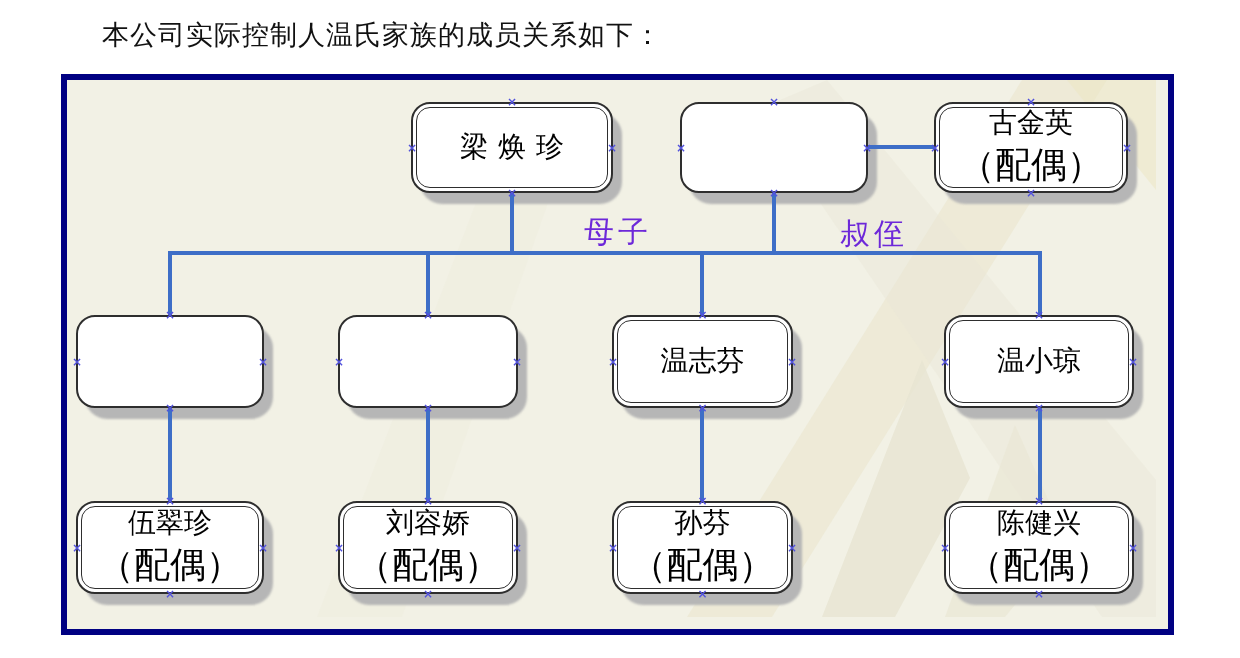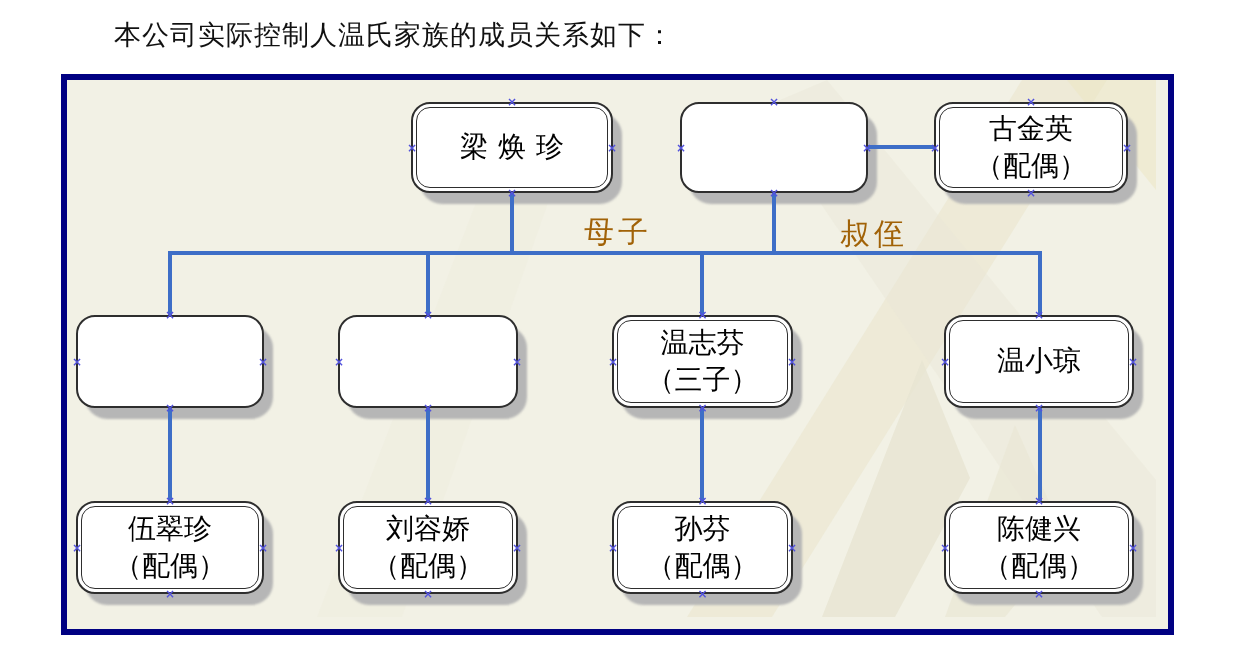--- a/index.html
+++ b/index.html
@@ -2,51 +2,51 @@
 <html><head>
 <meta charset="utf-8">
 <style>
   html,body{margin:0;padding:0;}
   body{
     width:1240px;height:658px;background:#ffffff;position:relative;overflow:hidden;
     font-family:"Liberation Serif","DejaVu Serif",serif;color:#000;
   }
   
   .caption{
-    position:absolute;left:114px;top:17px;font-size:27px;letter-spacing:1px;color:#111;
+    position:absolute;left:102px;top:17px;font-size:27px;letter-spacing:1px;color:#111;
     white-space:nowrap;
   }
   
   .frame{
     position:absolute;left:61px;top:74px;width:1101px;height:549px;
     border:6px solid #000082;background:#f2f1e5;box-sizing:content-box;
   }
   .frame svg{position:absolute;left:0;top:0;z-index:0;}
   
   .shadow{
     position:absolute;background:#b6b6b6;border-radius:22px;z-index:1;filter:blur(1px);
   }
   
   .line{position:absolute;background:#3e6ec7;z-index:2;}
   
   .edge-label{
-    position:absolute;z-index:2;font-size:30px;letter-spacing:4px;color:#a16207;white-space:nowrap;
+    position:absolute;z-index:2;font-size:30px;letter-spacing:4px;color:#6d28d9;white-space:nowrap;
   }
   
   .node{
     position:absolute;z-index:3;background:#fff;border:2px solid #2e2e2e;border-radius:19px;
     padding:3px;box-sizing:border-box;
   }
   .node .inner{
     width:100%;height:100%;box-sizing:border-box;border:1.5px solid #2e2e2e;border-radius:14px;
     background:#fff;display:flex;flex-direction:column;align-items:center;justify-content:center;
   }
   .pname{font-size:28px;line-height:1.32;white-space:nowrap;}
   .pname.spread{letter-spacing:10px;padding-left:10px;font-family:Liberation Serif, serif;}
-  .pnote{font-size:28px;line-height:1.32;white-space:nowrap;}
+  .pnote{font-size:36px;line-height:1.32;white-space:nowrap;}
   .pnote:empty{display:none;}
   
   .hd{
     position:absolute;z-index:5;color:#5252dd;font:bold 12px "DejaVu Sans",sans-serif;
     font-style:normal;line-height:1;text-align:center;
   }
   .hd.t{top:-8px;left:50%;transform:translateX(-50%);}
   .hd.b{bottom:-8px;left:50%;transform:translateX(-50%);}
   .hd.l{left:-6px;top:50%;transform:translateY(-50%);}
   .hd.r{right:-6px;top:50%;transform:translateY(-50%);}
@@ -135,21 +135,20 @@
 <div class="node" style="left:338px;top:315px;width:180px;height:93px">
   <i class="hd t">×</i>
   <i class="hd b">×</i>
   <i class="hd l">×</i>
   <i class="hd r">×</i>
 </div>
 
 <div class="node" style="left:612px;top:315px;width:181px;height:93px">
   <div class="inner">
     <div class="pname">温志芬</div>
-    <div class="pnote">（三子）</div>
   </div>
   <i class="hd t">×</i>
   <i class="hd b">×</i>
   <i class="hd l">×</i>
   <i class="hd r">×</i>
 </div>
 
 <div class="node" style="left:944px;top:315px;width:190px;height:93px">
   <div class="inner">
     <div class="pname">温小琼</div>

